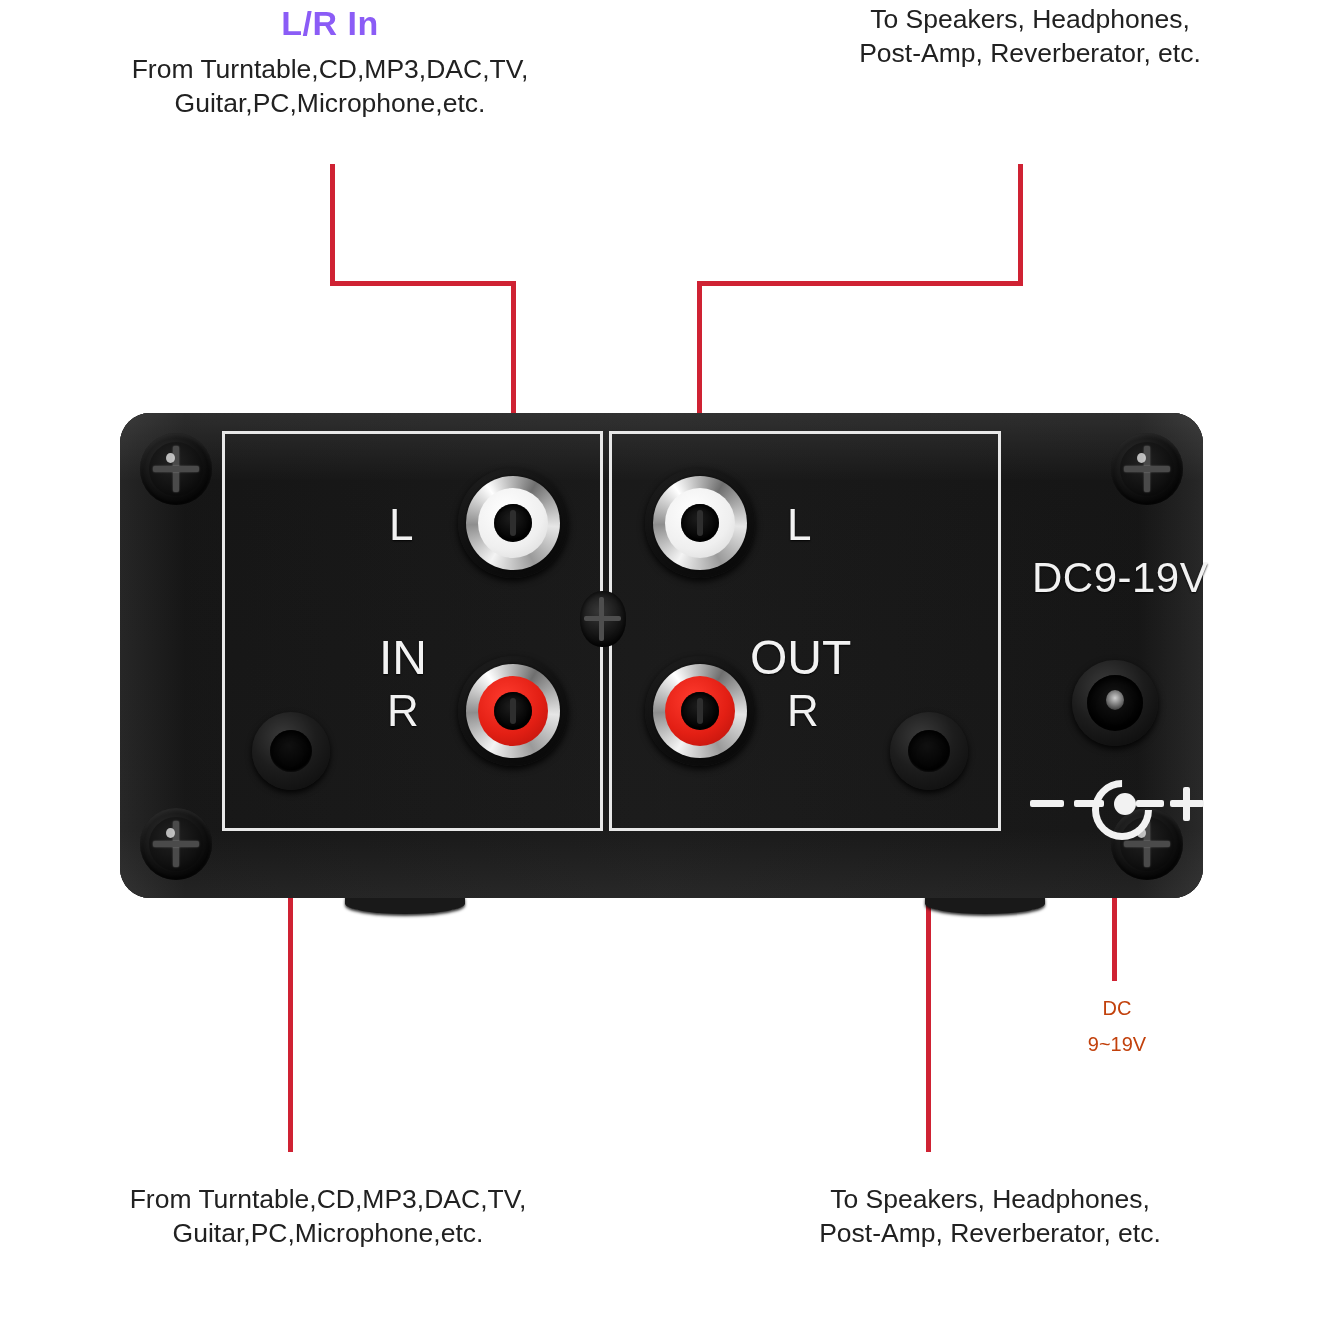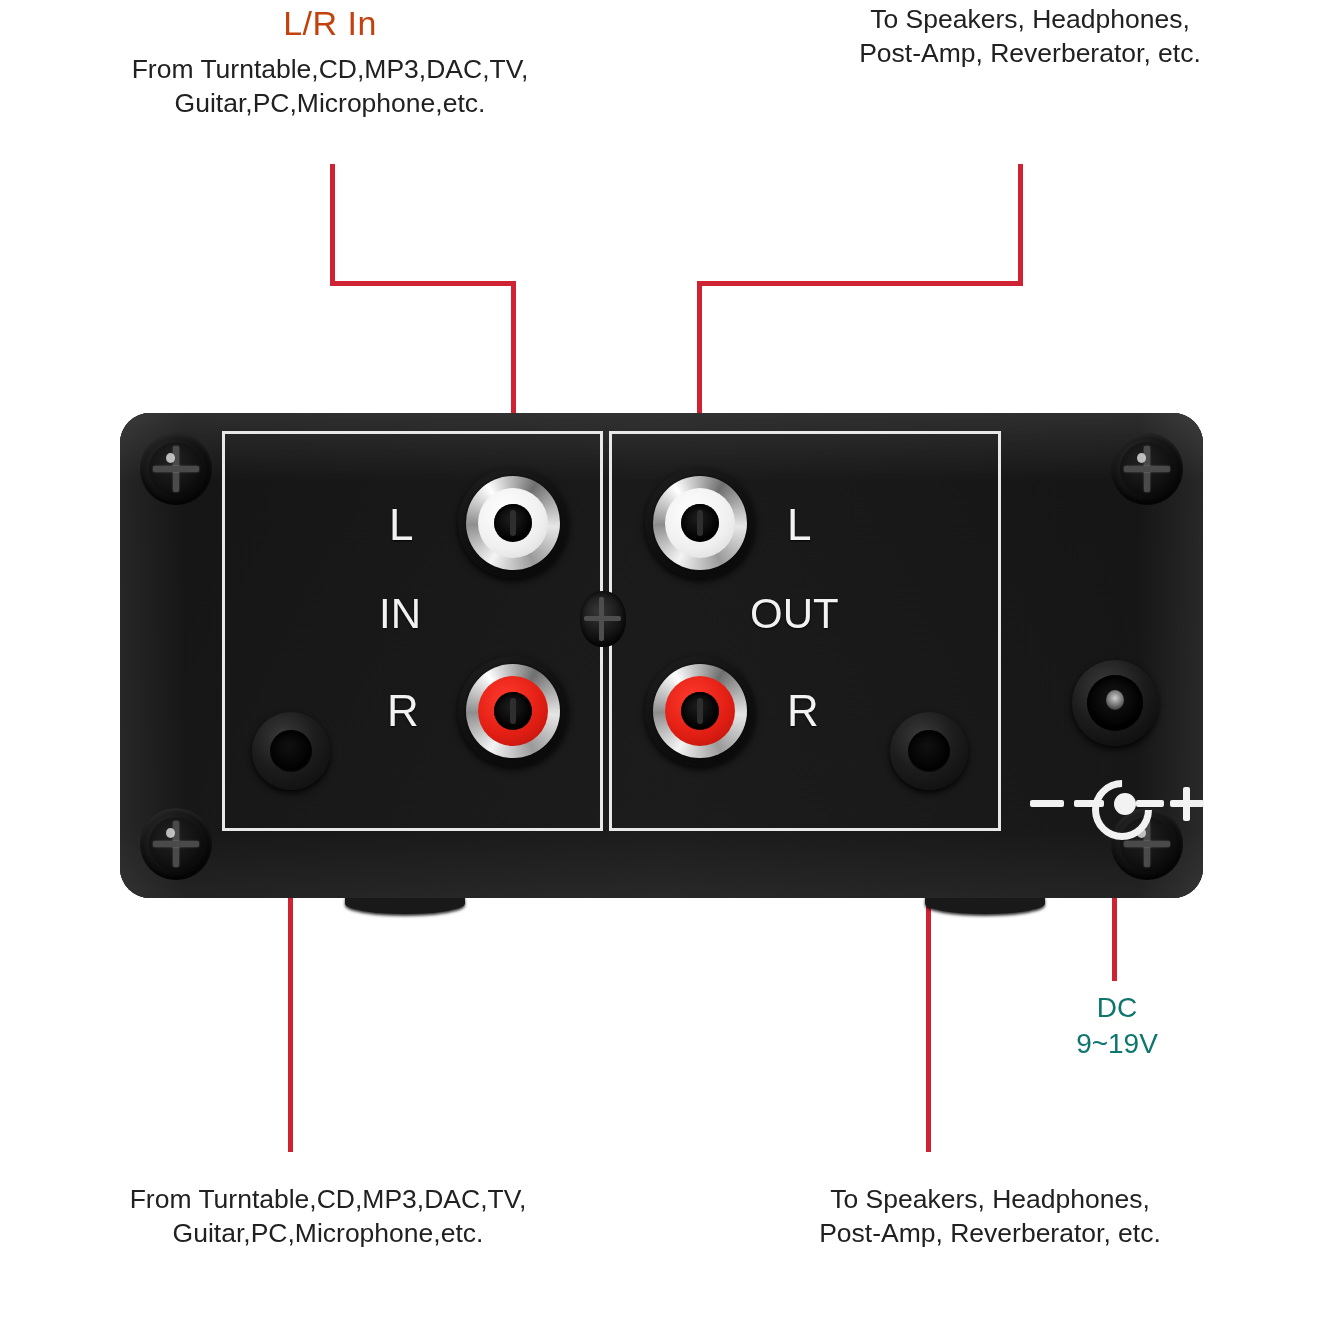--- a/index.html
+++ b/index.html
@@ -8,43 +8,43 @@
     background:#ffffff;
     font-family:"Liberation Sans", sans-serif;
     position:relative;
     overflow:hidden;
   }
   .stage{position:absolute;left:0;top:0;width:1319px;height:1319px;}
 
   
   .callout{position:absolute;text-align:center;}
   .callout .title{
-    color:#c2410c;
-    font-weight:normal;
+    color:#8b5cf6;
+    font-weight:bold;
     font-size:34px;
     line-height:42px;
     letter-spacing:0.5px;
     margin:0 0 8px 0;
     white-space:nowrap;
   }
   .callout .desc{
     color:#212121;
     font-size:26.5px;
     line-height:34px;
     margin:0;
     white-space:nowrap;
   }
 
   #callout-lr-in{left:60px;top:2px;width:540px;}
   #callout-lr-out{left:760px;top:2px;width:540px;}
   #callout-35-in{left:18px;top:1182px;width:620px;}
   #callout-35-out{left:690px;top:1182px;width:600px;}
 
   #callout-dc{position:absolute;left:1022px;top:990px;width:190px;text-align:center;}
-  #callout-dc .dcline{color:#0f766e;font-size:28px;line-height:36px;white-space:nowrap;}
+  #callout-dc .dcline{color:#c2410c;font-size:20px;line-height:36px;white-space:nowrap;}
 
   
   .leader{position:absolute;background:#cf2233;}
   .leader.v{width:5px;}
   .leader.h{height:5px;}
   .dot{position:absolute;background:#f01629;border-radius:50%;}
 
   
   #device{
     position:absolute;left:120px;top:413px;width:1083px;height:485px;
@@ -162,21 +162,21 @@
 
   
   .silk{
     position:absolute;color:#f2f2f2;
     font-family:"Liberation Sans", sans-serif;
     font-weight:400;
     text-shadow:0 1px 2px rgba(0,0,0,.9);
     white-space:nowrap;
   }
   .silk.big{font-size:44px;line-height:44px;}
-  .silk.mid{font-size:42px;line-height:38px;}
+  .silk.mid{font-size:48px;line-height:38px;margin-top:44px;}
   .silk.dcv{font-size:42px;line-height:42px;letter-spacing:.5px;}
 
   
   #polarity{position:absolute;left:1030px;top:775px;width:180px;height:56px;}
   #polarity .bar{position:absolute;background:#f2f2f2;border-radius:2px;}
   #polarity .minus{left:0px;top:25px;width:34px;height:7px;}
   #polarity .lead-l{left:44px;top:25px;width:30px;height:7px;}
   #polarity .lead-r{left:106px;top:25px;width:28px;height:7px;}
   #polarity .plus-h{left:140px;top:25px;width:34px;height:7px;}
   #polarity .plus-v{left:153px;top:12px;width:7px;height:34px;}
@@ -307,20 +307,21 @@
   <div class="silk mid" style="left:750px;top:595px;text-align:right;">OUT</div>
 
   <div class="jack35" style="left:252px;top:712px;">
     <div class="bore"></div>
   </div>
 
   <div class="jack35" style="left:890px;top:712px;">
     <div class="bore"></div>
   </div>
 
+  <div class="silk dcv" style="left:1032px;top:557px;">DC9-19V</div>
 
   <div id="dc-jack" style="left:1072px;top:660px;">
     <div class="cup"></div>
     <div class="center-pin"></div>
   </div>
 
   <div id="polarity">
     <div class="bar minus"></div>
     <div class="bar lead-l"></div>
     <div class="arc"></div>

